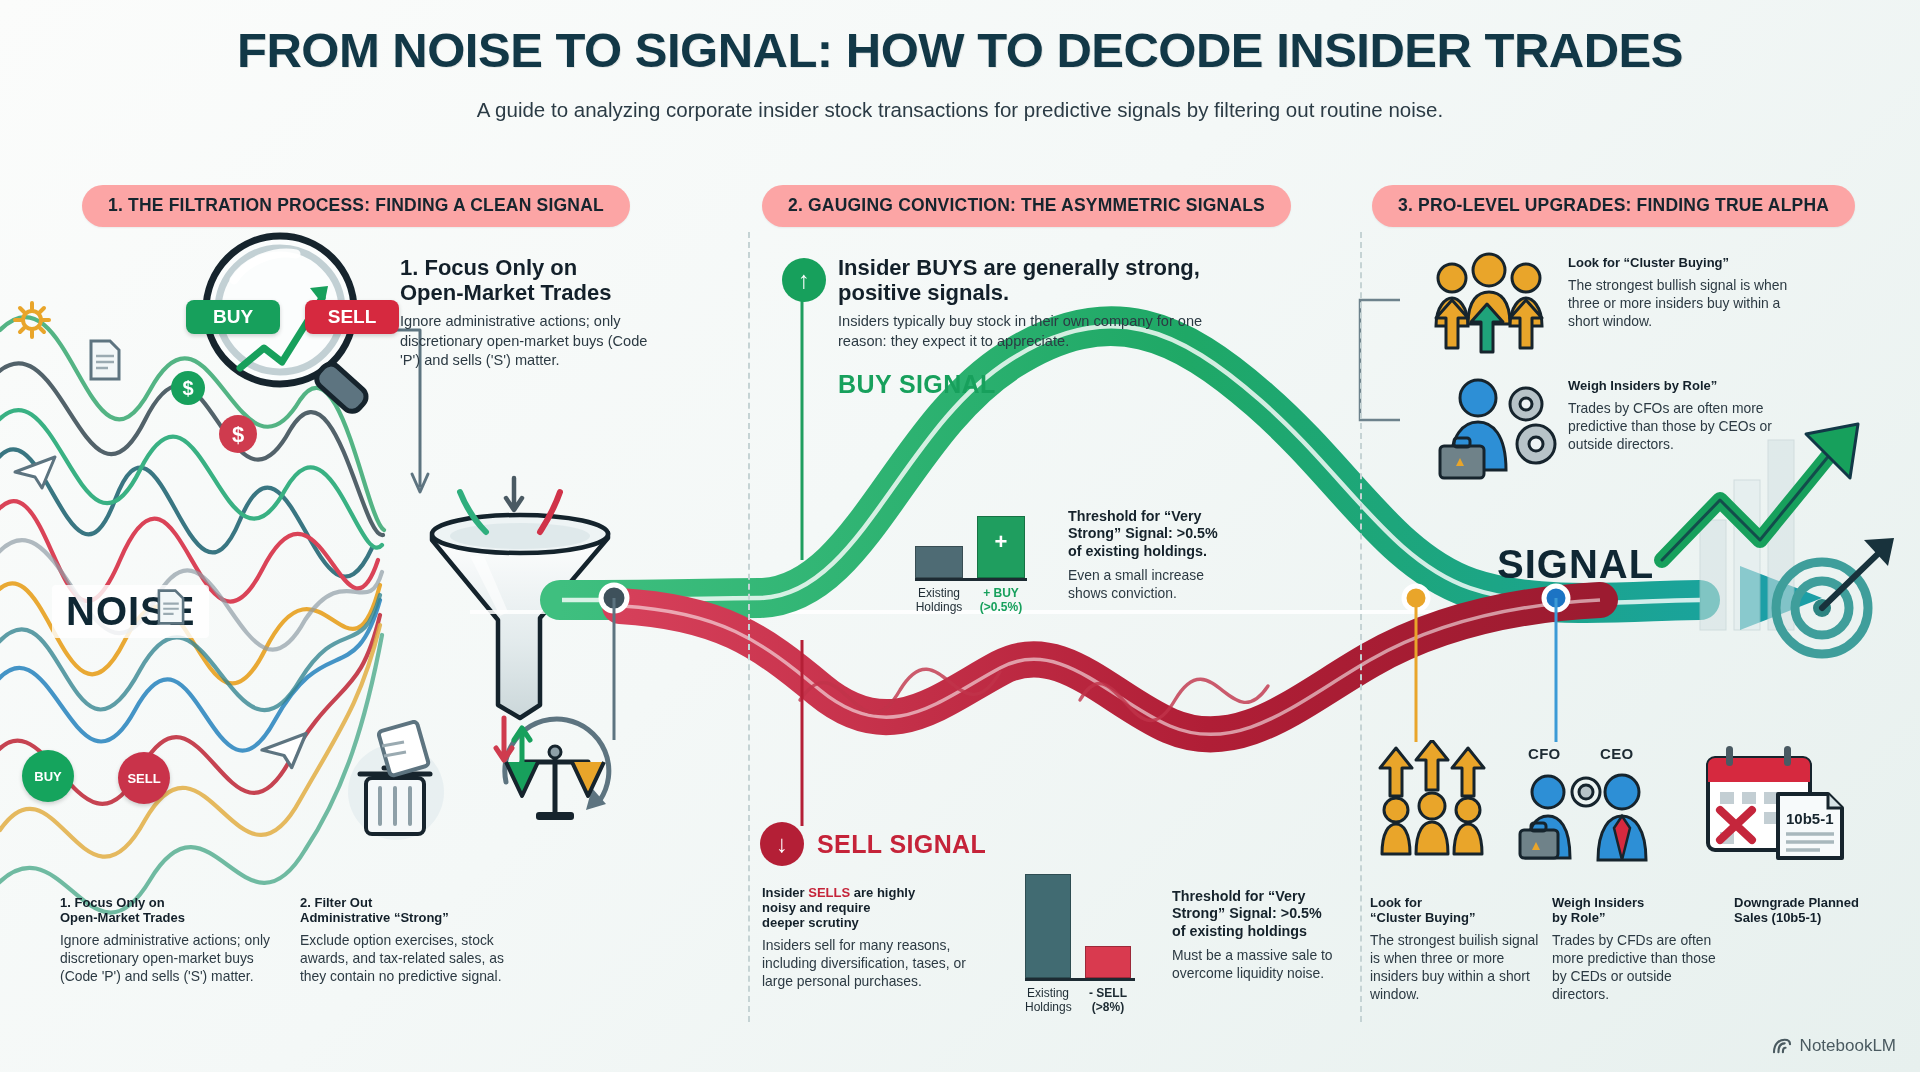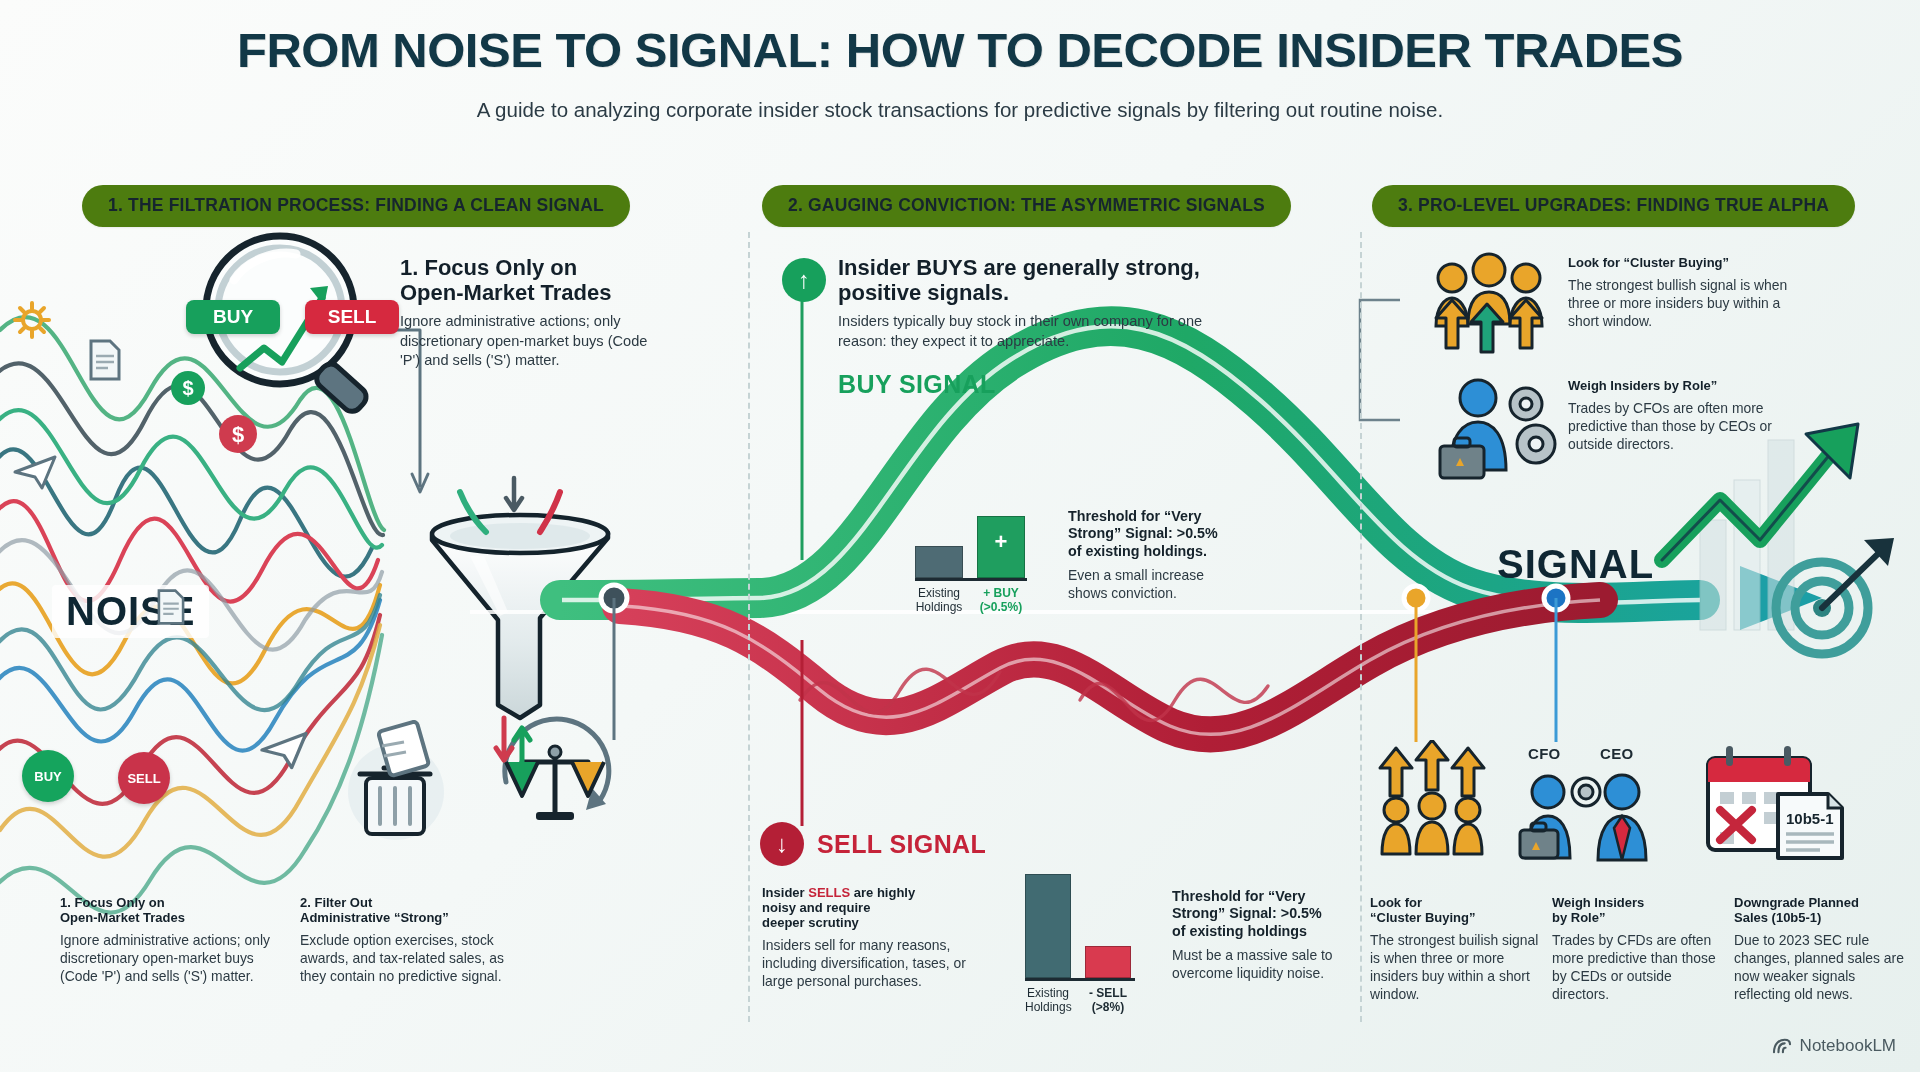--- a/index.html
+++ b/index.html
@@ -25,21 +25,21 @@
   }
   .subtitle {
     left: 0; right: 0; top: 98px;
     text-align: center;
     font-size: 20.5px;
     color: #2b3b45;
   }
 
   
   .pill {
-    background: #4d7c0f;
+    background: #fca5a5;
     color: #16252e;
     font-size: 17.5px;
     font-weight: 700;
     letter-spacing: .2px;
     border-radius: 22px;
     padding: 10px 26px 11px 26px;
     white-space: nowrap;
     box-shadow: 0 1px 2px rgba(0,0,0,.06);
   }
   #pill1 { left: 82px;  top: 185px; }
@@ -501,21 +501,20 @@
       <div>Weigh Insiders</div>
       <div>by Role”</div>
     </div>
     <div class="tiny-r">Trades by CFDs are often more predictive than those by CEDs or outside directors.</div>
   </div>
   <div class="abs" style="left:1734px;top:895px;width:180px;">
     <div class="h-blk">
       <div>Downgrade Planned</div>
       <div>Sales (10b5-1)</div>
     </div>
-    <div class="tiny-r">Due to 2023 SEC rule changes, planned sales are now weaker signals reflecting old news.</div>
   </div>
 
   <div class="abs" id="watermark">
     <svg class="nb-mark" viewBox="0 0 22 18">
       <path d="M2 16 C2 6 8 2 14 2 C18 2 20 4 20 7" fill="none" stroke="#2f4048" stroke-width="2.4" stroke-linecap="round"></path>
       <path d="M7 16 C7 9 10 6 14 6" fill="none" stroke="#2f4048" stroke-width="2.4" stroke-linecap="round"></path>
       <path d="M12 16 C12 12 13 11 15 11" fill="none" stroke="#2f4048" stroke-width="2.4" stroke-linecap="round"></path>
     </svg>
     <span>NotebookLM</span>
   </div>

